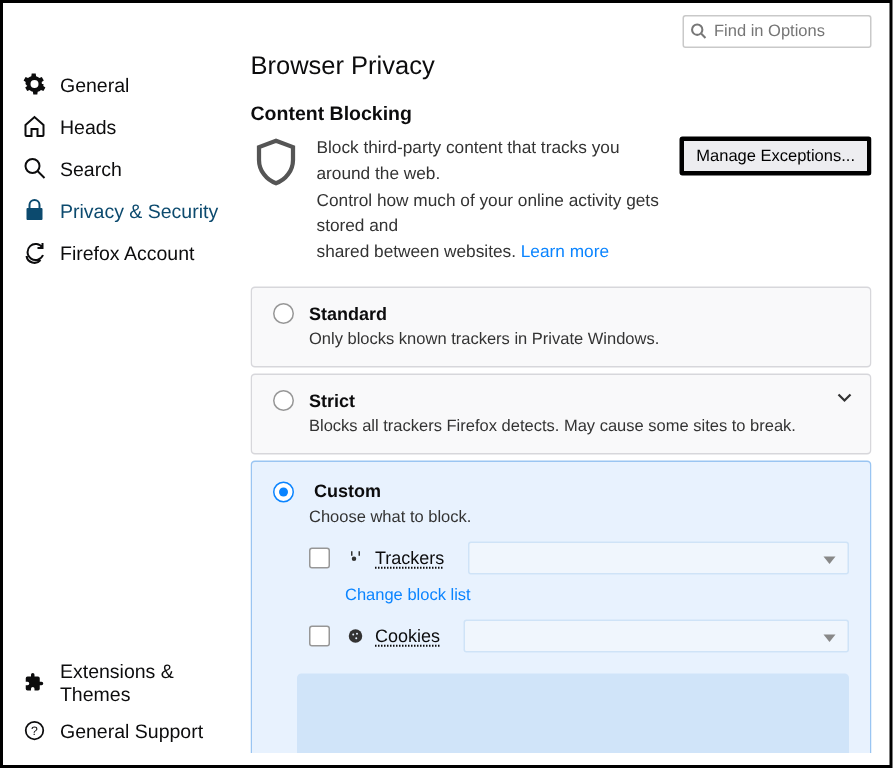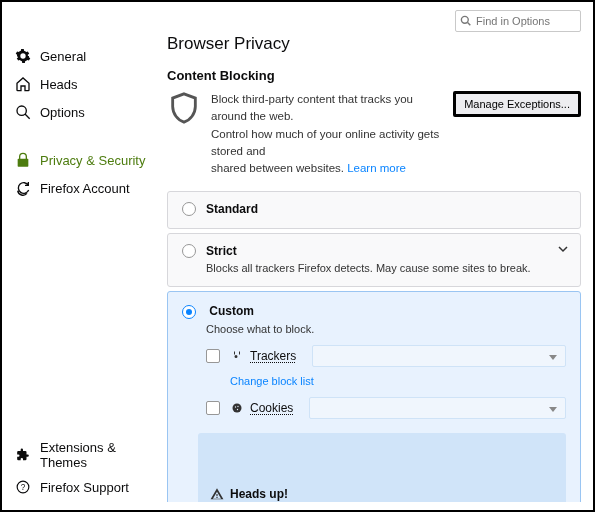--- a/index.html
+++ b/index.html
@@ -2,21 +2,21 @@
 <html><head>
 <meta charset="utf-8">
 <style>
 * { box-sizing: border-box; margin: 0; padding: 0; }
 body { font-family: "Segoe UI", Arial, sans-serif; font-size: 12px; color: #0c0c0d; background: #fff; width: 595px; height: 512px; overflow: hidden; position: relative; border: 2px solid #000; }
 .search-wrap { position: absolute; top: 8px; right: 12px; width: 126px; }
 .search-box { width: 100%; height: 22px; border: 1px solid #c9c9c9; border-radius: 2px; padding: 0 6px 0 20px; font-size: 11px; background: #fff; }
 .search-icon { position: absolute; left: 5px; top: 5px; color: #777; font-size: 11px; }
 .sidebar { position: absolute; top: 40px; left: 8px; width: 150px; }
 .sidebar-item { display: flex; align-items: center; padding: 5px 4px; cursor: pointer; color: #0c0c0d; }
-.sidebar-item.active { color: #4d7c0f; margin-top: 20px; }
+.sidebar-item.active { color: #0c4a6e; }
 .sidebar-item .icon { width: 18px; height: 18px; display: inline-flex; align-items: center; justify-content: center; margin-right: 8px; }
 .sidebar-item .label { font-size: 13px; }
 .sidebar-bottom { position: absolute; bottom: 10px; left: 8px; width: 160px; }
 .sidebar-bottom .sidebar-item { padding: 4px 4px; }
 .content { position: absolute; top: 32px; left: 165px; right: 12px; bottom: 8px; overflow: hidden; }
 h1.page-title { font-size: 17px; font-weight: 400; color: #0c0c0d; margin-bottom: 14px; }
 h2.section-title { font-size: 13px; font-weight: 700; margin-bottom: 8px; }
 .blocking-intro { display: flex; align-items: flex-start; margin-bottom: 14px; }
 .shield { width: 34px; height: 34px; margin-right: 10px; flex-shrink: 0; }
 .intro-text { flex: 1; font-size: 11.5px; line-height: 1.5; color: #333; }
@@ -73,21 +73,21 @@
     </span>
     <span class="label">Heads</span>
   </div>
   <div class="sidebar-item">
     <span class="icon">
       <svg width="16" height="16" viewBox="0 0 24 24">
           <circle cx="10" cy="10" r="7" stroke="currentColor" stroke-width="2" fill="none"></circle>
           <line x1="15" y1="15" x2="22" y2="22" stroke="currentColor" stroke-width="2"></line>
         </svg>
     </span>
-    <span class="label">Options</span>
+    <span class="label">Search</span>
   </div>
   <div class="sidebar-item active">
     <span class="icon">
       <svg width="16" height="16" viewBox="0 0 24 24">
           <path fill="currentColor" d="M6 10V7a6 6 0 1112 0v3h1a1 1 0 011 1v10a1 1 0 01-1 1H5a1 1 0 01-1-1V11a1 1 0 011-1h1zm2 0h8V7a4 4 0 10-8 0v3z"></path>
         </svg>
     </span>
     <span class="label">Privacy &amp; Security</span>
   </div>
   <div class="sidebar-item">
@@ -109,21 +109,21 @@
     </span>
     <span class="label">Extensions &amp; Themes</span>
   </div>
   <div class="sidebar-item">
     <span class="icon">
       <svg width="14" height="14" viewBox="0 0 24 24">
           <circle cx="12" cy="12" r="10" stroke="currentColor" stroke-width="2" fill="none"></circle>
           <text x="12" y="17" text-anchor="middle" font-size="14" fill="currentColor">?</text>
         </svg>
     </span>
-    <span class="label">Firefox Support</span>
+    <span class="label">General Support</span>
   </div>
 </div>
 
 <div class="content">
   <h1 class="page-title">Browser Privacy</h1>
   <h2 class="section-title">Content Blocking</h2>
 
   <div class="blocking-intro">
     <span class="shield">
       <svg width="34" height="34" viewBox="0 0 24 24">
@@ -137,20 +137,21 @@
       <span class="learn">Learn more</span>
     </div>
     <button class="manage-btn">Manage Exceptions...</button>
   </div>
 
   <div class="option-panel">
     <div class="hdr">
       <span class="radio"></span>
       <span class="opt-label">Standard</span>
     </div>
+    <div class="opt-desc">Only blocks known trackers in Private Windows.</div>
   </div>
 
   <div class="option-panel">
     <div class="hdr">
       <span class="radio"></span>
       <span class="opt-label">Strict</span>
     </div>
     <span class="chevron">
       <svg width="10" height="10" viewBox="0 0 10 10">
           <path d="M1 3l4 4 4-4" stroke="#333" stroke-width="1.5" fill="none"></path>

